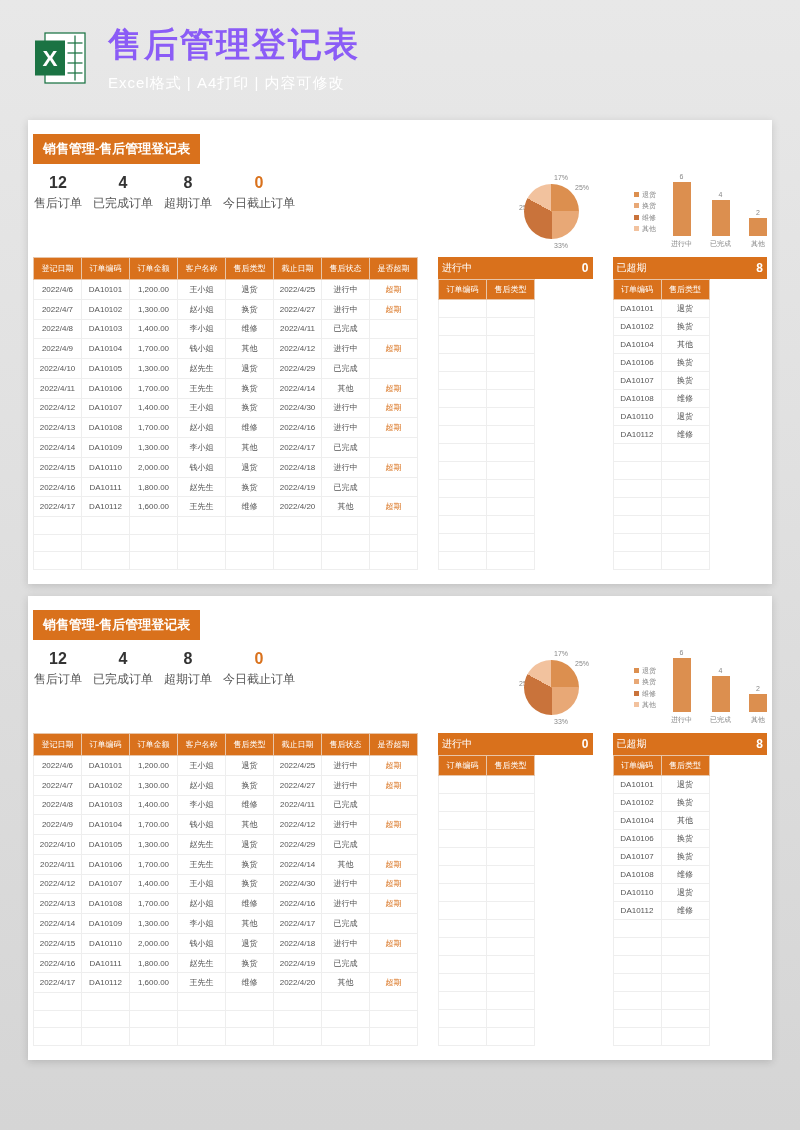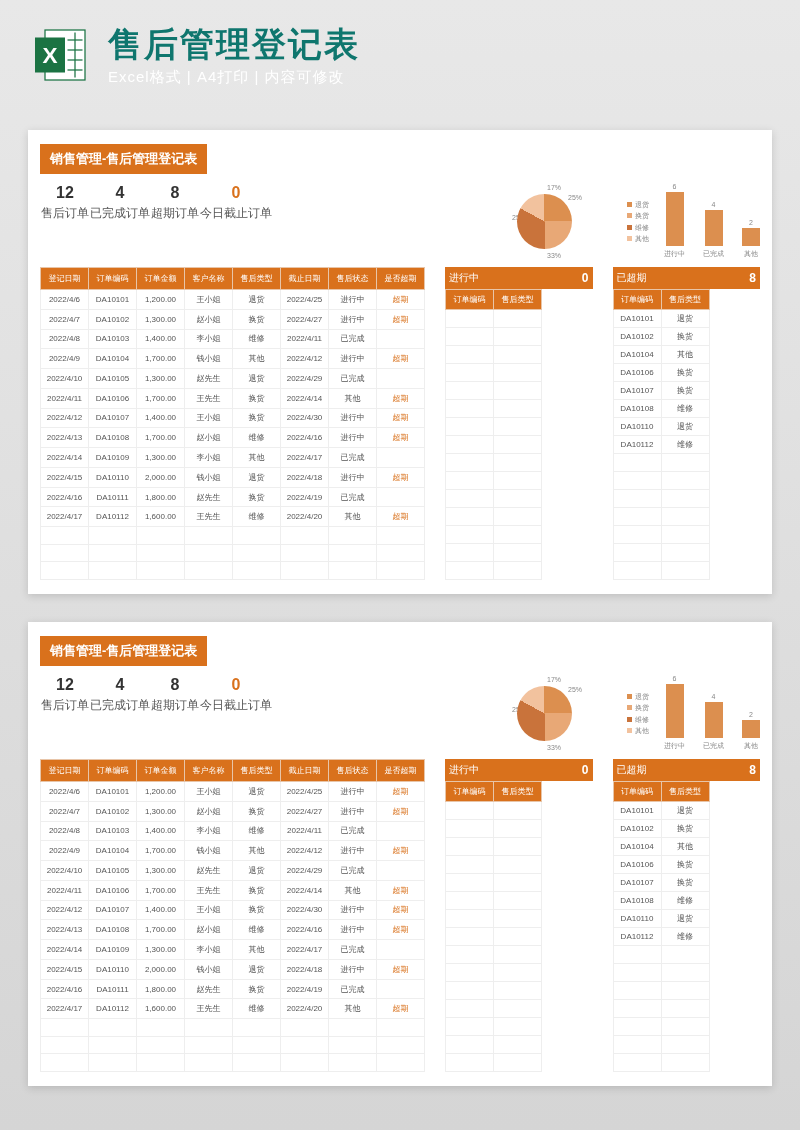--- a/index.html
+++ b/index.html
@@ -1,25 +1,25 @@
 <!DOCTYPE html>
 <html><head>
 <meta charset="utf-8">
 <style>
 *{margin:0;padding:0;box-sizing:border-box;font-family:"Microsoft YaHei",Arial,sans-serif}
 body{width:800px;height:1130px;background:linear-gradient(180deg,#e8e8e8 0%,#d5d5d5 100%);overflow:hidden}
 .header{display:flex;align-items:center;padding:22px 30px 15px;gap:18px}
 .excel-icon{width:60px;height:60px;position:relative}
 .excel-icon svg{width:100%;height:100%}
 .header-text{flex:1}
-.title{font-size:34px;font-weight:bold;color:#0f766e;letter-spacing:2px}
-.subtitle{font-size:15px;color:#fff;letter-spacing:1px}
-.sheet{background:#fff;margin:28px 28px;padding:14px 12px;box-shadow:0 2px 8px rgba(0,0,0,0.15);font-size:9px}
+.title{font-size:34px;font-weight:bold;color:#8b5cf6;letter-spacing:2px}
+.subtitle{font-size:15px;color:#fff;margin-top:6px;letter-spacing:1px}
+.sheet{background:#fff;margin:12px 28px;padding:14px 5px;box-shadow:0 2px 8px rgba(0,0,0,0.15);font-size:9px}
 .sheet-title{background:#d9711c;color:#fff;font-size:13px;font-weight:bold;padding:6px 10px;display:inline-block}
-.stats-row{display:flex;align-items:flex-start;margin:10px 0 8px;}
+.stats-row{display:flex;align-items:flex-start;margin:10px 0 8px;gap:10px}
 .stat-box{text-align:center;min-width:50px}
 .stat-num{font-size:16px;font-weight:bold;color:#333}
 .stat-num.red{color:#d9711c}
 .stat-label{font-size:12px;color:#555;margin-top:3px}
 .charts{display:flex;gap:15px;align-items:center;margin-left:auto}
 .pie-wrap{position:relative;width:95px;height:75px;display:flex;align-items:center}
 .pie{width:55px;height:55px;border-radius:50%;background:conic-gradient(#dc8f4f 0 25%,#e8a876 25% 50%,#c9733b 50% 83%,#f2c29e 83% 100%);position:relative}
 .pie-label{position:absolute;font-size:7px;color:#888}
 .legend{font-size:7px;color:#888;line-height:1.6}
 .legend-item{display:flex;align-items:center;gap:3px}

